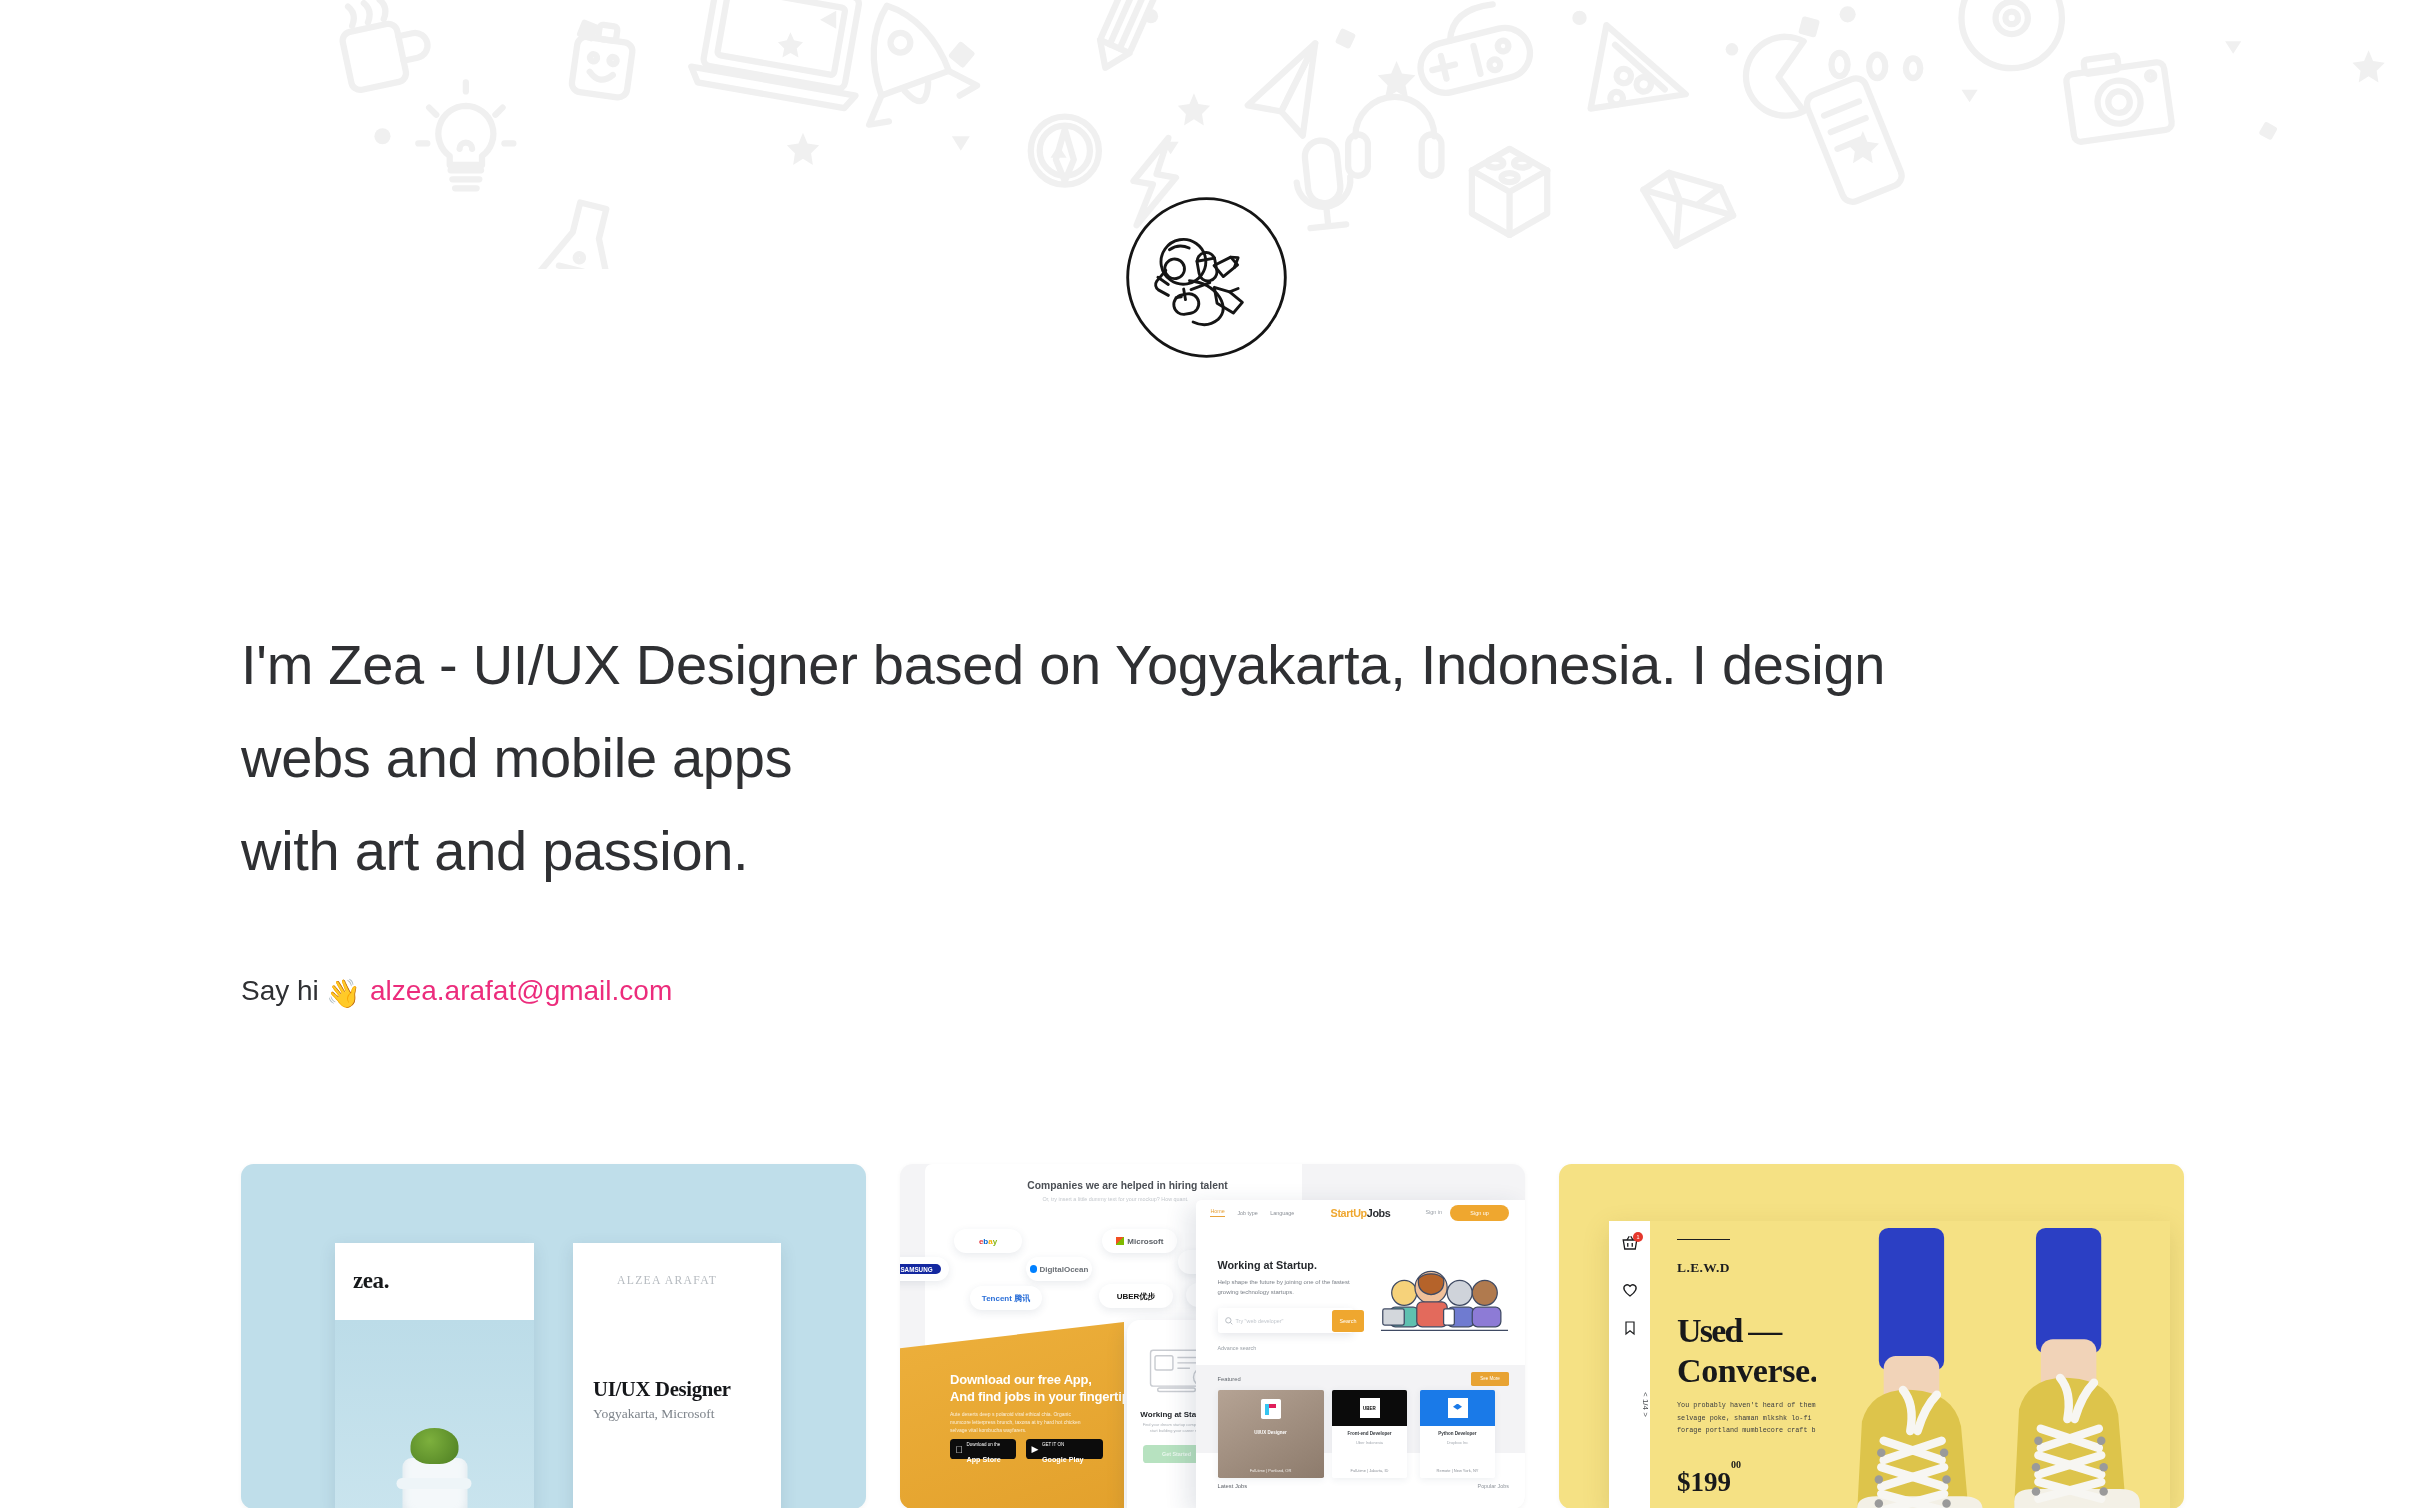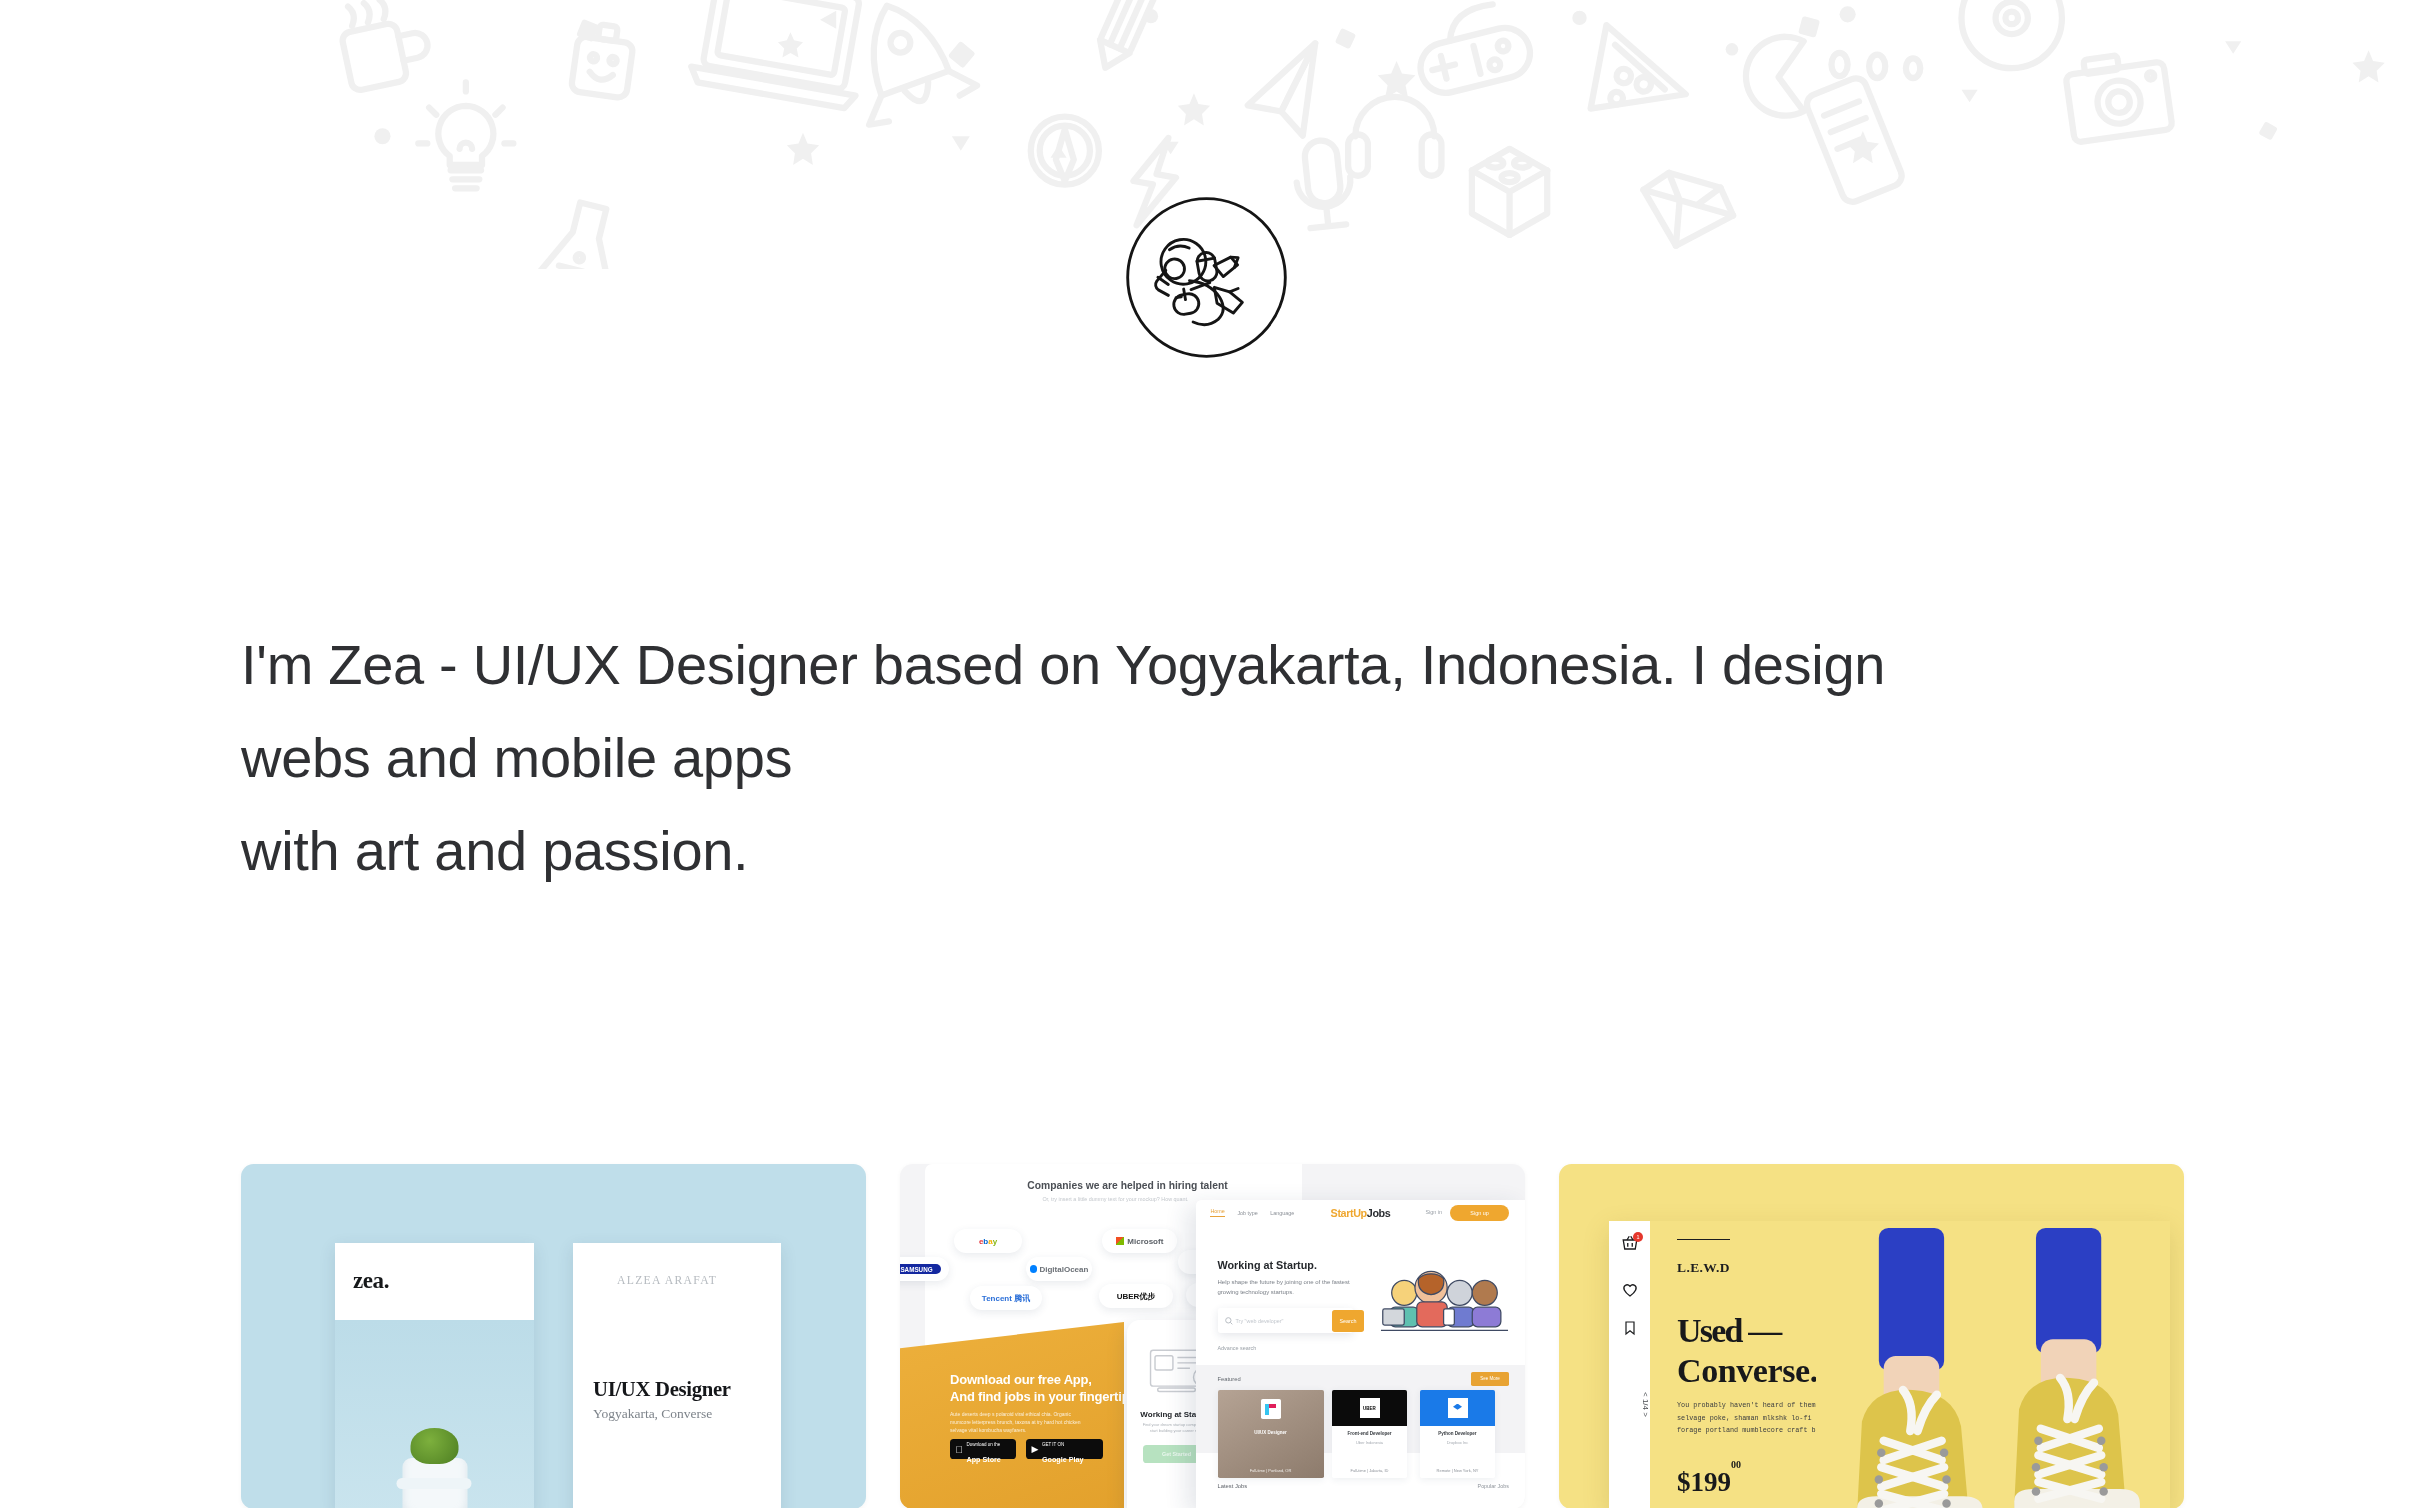--- a/index.html
+++ b/index.html
@@ -484,34 +484,39 @@
     </svg>
   </div>
 
   <div class="hero">
     <h1 class="headline">
       <span class="l1">I'm Zea - UI/UX Designer based on Yogyakarta, Indonesia. I design webs and mobile apps</span>
       <span class="l2">with art and passion.</span>
     </h1>
   </div>
 
+  <div class="contact-row">
+    <span class="contact-label">Say hi</span>
+    <span class="wave-emoji">👋</span>
+    <a class="contact-email" href="#">alzea.arafat@gmail.com</a>
+  </div>
 
   <div class="cards">
 
     <div class="card c1">
       <div class="mock-left">
         <div class="brand">zea.</div>
         <div class="photo">
           <div class="pot"></div>
         </div>
       </div>
       <div class="mock-right">
         <div class="kicker">ALZEA ARAFAT</div>
         <div class="role">UI/UX Designer</div>
-        <div class="loc">Yogyakarta, Converse</div>
+        <div class="loc">Yogyakarta, Microsoft</div>
       </div>
     </div>
 
     <div class="card c2">
       <div class="sheet-back"></div>
 
       <div class="logos-title">Companies we are helped in hiring talent</div>
       <div class="logos-sub">Or, try insert a little dummy text for your mockup? How quant.</div>
 
       <div class="pill" style="left:54px; top:65px; width:68px;">

